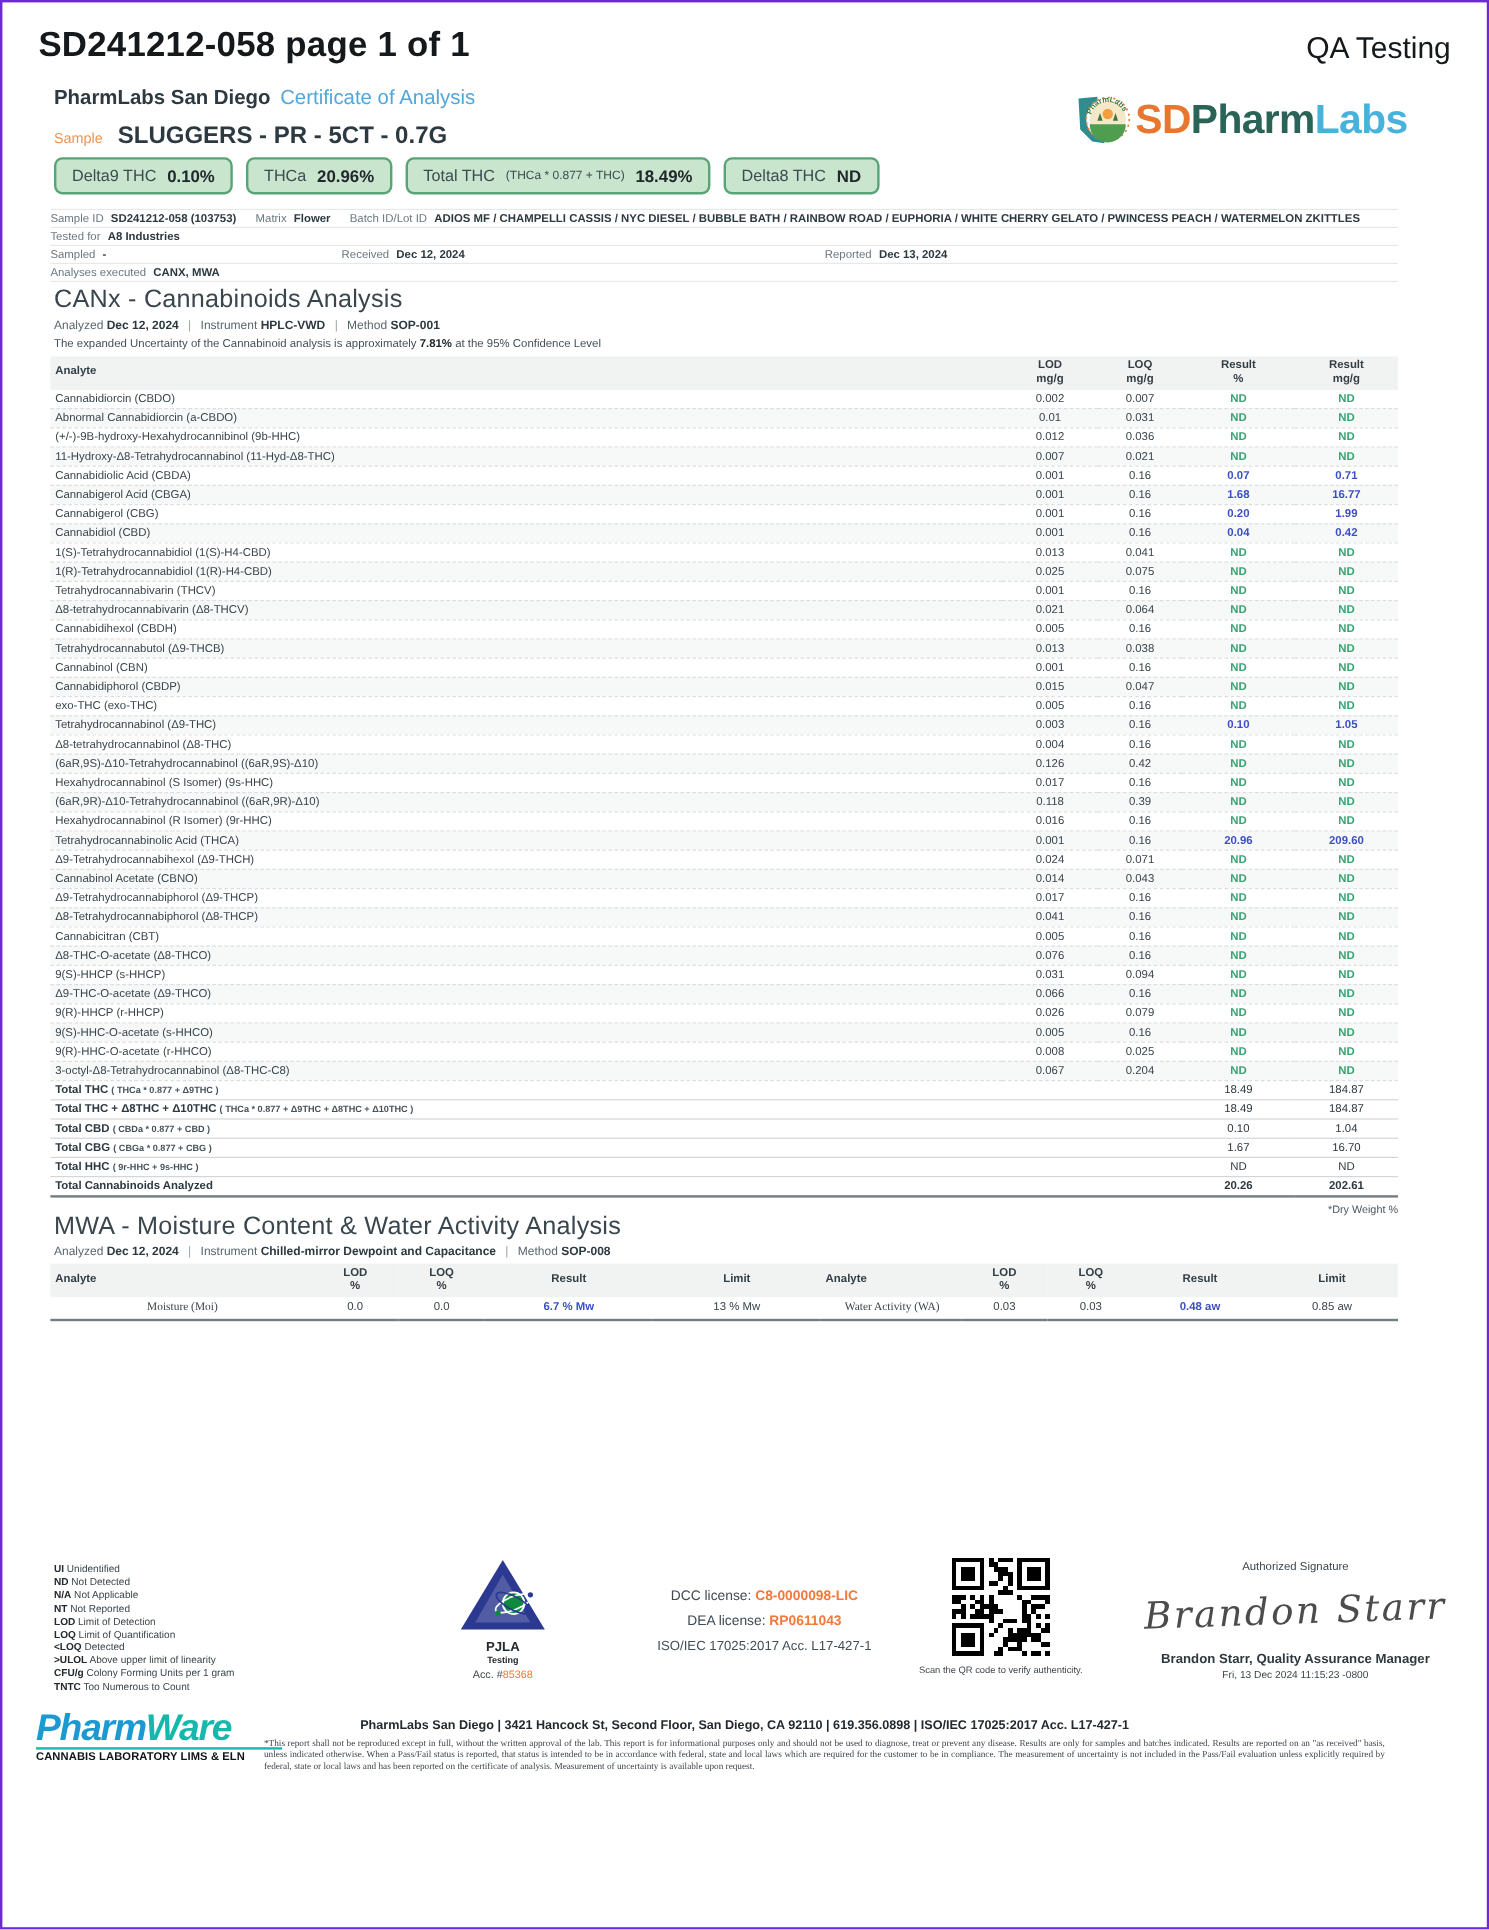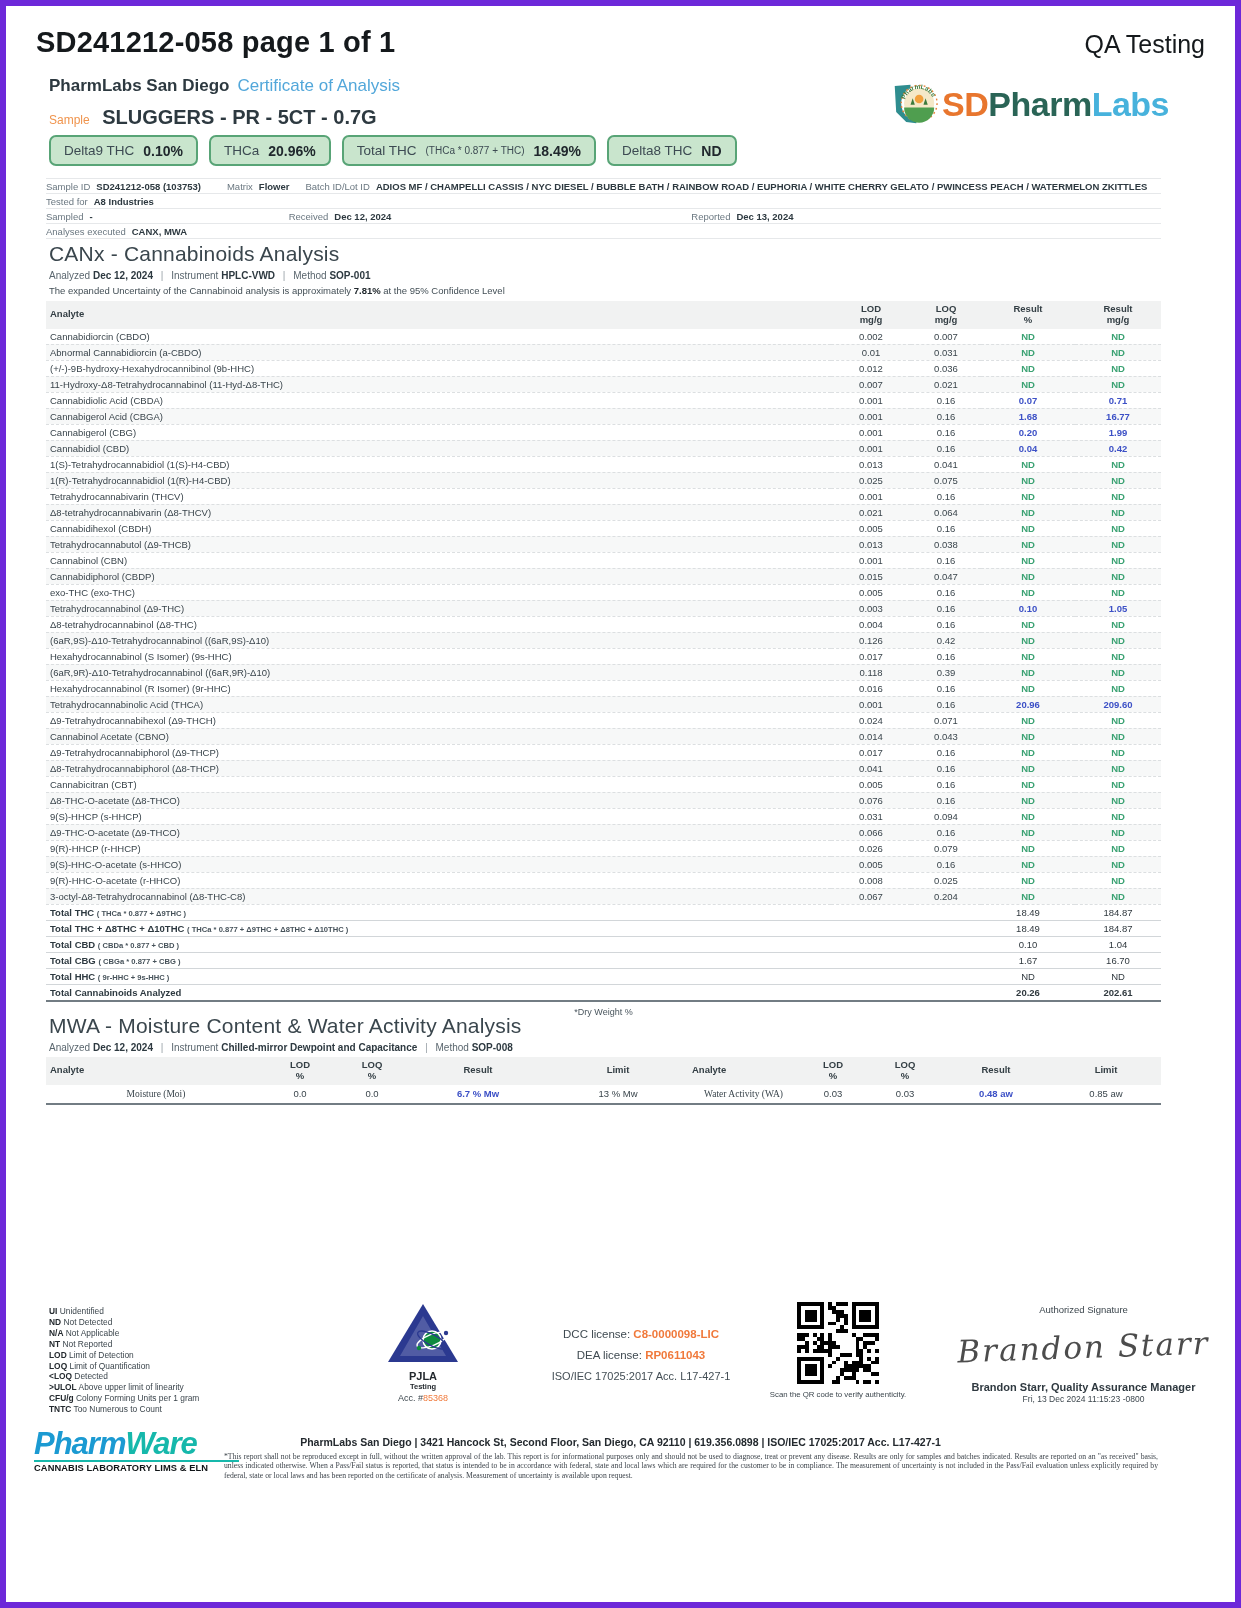--- a/index.html
+++ b/index.html
@@ -1,18 +1,18 @@
 <!DOCTYPE html>
 <html><head>
 <meta charset="utf-8">
 <style>
   html,body{margin:0;padding:0;background:#eceff1;}
   .page{position:relative;width:1241px;height:1608px;background:#fff;margin:0 auto;
         font-family:"Liberation Sans",sans-serif;color:#2d3940;box-sizing:border-box;
-        border:6px solid #6d28d9;overflow:hidden;}
+        border:2px solid #6d28d9;overflow:hidden;}
   .abs{position:absolute;}
 
   
   #doc-id{left:30px;top:20px;font-size:29px;font-weight:700;color:#15191c;letter-spacing:.2px;}
   #qa-label{right:30px;top:24px;font-size:25px;color:#15191c;}
   #lab-line{left:43px;top:70px;font-size:17px;}
   #lab-line .lab{font-weight:700;color:#2d3940;margin-right:8px;}
   #lab-line .coa{color:#52a7da;}
   #sample-line{left:43px;top:100px;}
   #sample-line .slabel{color:#f0944d;font-size:12px;margin-right:8px;}
@@ -29,21 +29,21 @@
   #brand-text .p1{color:#e8762e;}
   #brand-text .p2{color:#2a6456;}
   #brand-text .p3{color:#47b2dc;}
 
   
   #sample-info{left:40px;right:74px;top:172px;font-size:9.5px;}
   .irow{display:flex;align-items:center;height:14px;border-bottom:1px solid #e6e8ea;}
   .irow:first-child{border-top:1px solid #e6e8ea;}
   .il{color:#6a7780;margin-right:6px;white-space:nowrap;}
   .iv{font-weight:700;color:#2d3940;white-space:nowrap;}
-  .gap1{margin-left:26px;} .gap2{margin-left:16px;}
+  .gap1{margin-left:16px;} .gap2{margin-left:16px;}
   .pos-received{margin-left:196px;} .pos-reported{margin-left:300px;}
 
   
   #canx-section{left:40px;right:74px;top:236px;}
   .sec-title{font-size:21px;color:#3a464d;letter-spacing:.2px;margin:0 0 4px 3px;font-weight:400;}
   .meta{font-size:10px;color:#5a666e;margin-left:3px;margin-bottom:4px;}
   .meta b{color:#2d3940;}
   .meta .sep{margin:0 5px;color:#9aa3a9;}
   .uncert{font-size:9.5px;color:#434f56;margin-left:3px;margin-bottom:5px;}
   .uncert b{color:#20282d;}
@@ -57,21 +57,21 @@
   #canx-table tbody td{height:15px;padding:0 2px;border-bottom:1px dashed #dcdfe1;text-align:center;color:#3a454c;}
   #canx-table tbody td.name{text-align:left;padding-left:4px;color:#39444b;}
   #canx-table tbody.data tr:nth-child(even){background:#f7f8f8;}
   td.nd{color:#3ba273 !important;font-weight:700;}
   td.num{color:#3c50c6 !important;font-weight:700;}
   #canx-table tbody.totals td{border-bottom:1px solid #d2d6d9;height:15px;background:#fff;}
   #canx-table tbody.totals td.name{font-weight:700;color:#2d3940;}
   #canx-table tbody.totals td .formula{font-weight:700;font-size:7.6px;color:#46525a;}
   #canx-table tbody.totals td.tval{color:#2f383e;font-weight:400;}
   #canx-table tbody.totals tr:last-child td{border-bottom:2px solid #727c83;font-weight:700;}
-  #dry-note{text-align:center;font-size:9px;color:#4a565e;margin-top:5px;}
+  #dry-note{text-align:right;font-size:9px;color:#4a565e;margin-top:5px;}
 
   
   #mwa-section{left:40px;right:74px;top:1008px;}
   #mwa-table col.m-a1{width:218px;} #mwa-table col.m-l1{width:72px;} #mwa-table col.m-q1{width:72px;}
   #mwa-table col.m-r1{width:140px;} #mwa-table col.m-x1{width:140px;} #mwa-table col.m-a2{width:auto;}
   #mwa-table col.m-l2{width:72px;} #mwa-table col.m-q2{width:72px;} #mwa-table col.m-r2{width:110px;} #mwa-table col.m-x2{width:110px;}
   #mwa-table tbody td{height:18px;padding:0 2px;border-bottom:2px solid #727c83;text-align:center;color:#3a454c;}
   #mwa-table tbody td.name{text-align:center;padding-left:4px;font-family:Liberation Serif, serif;}
 
   

